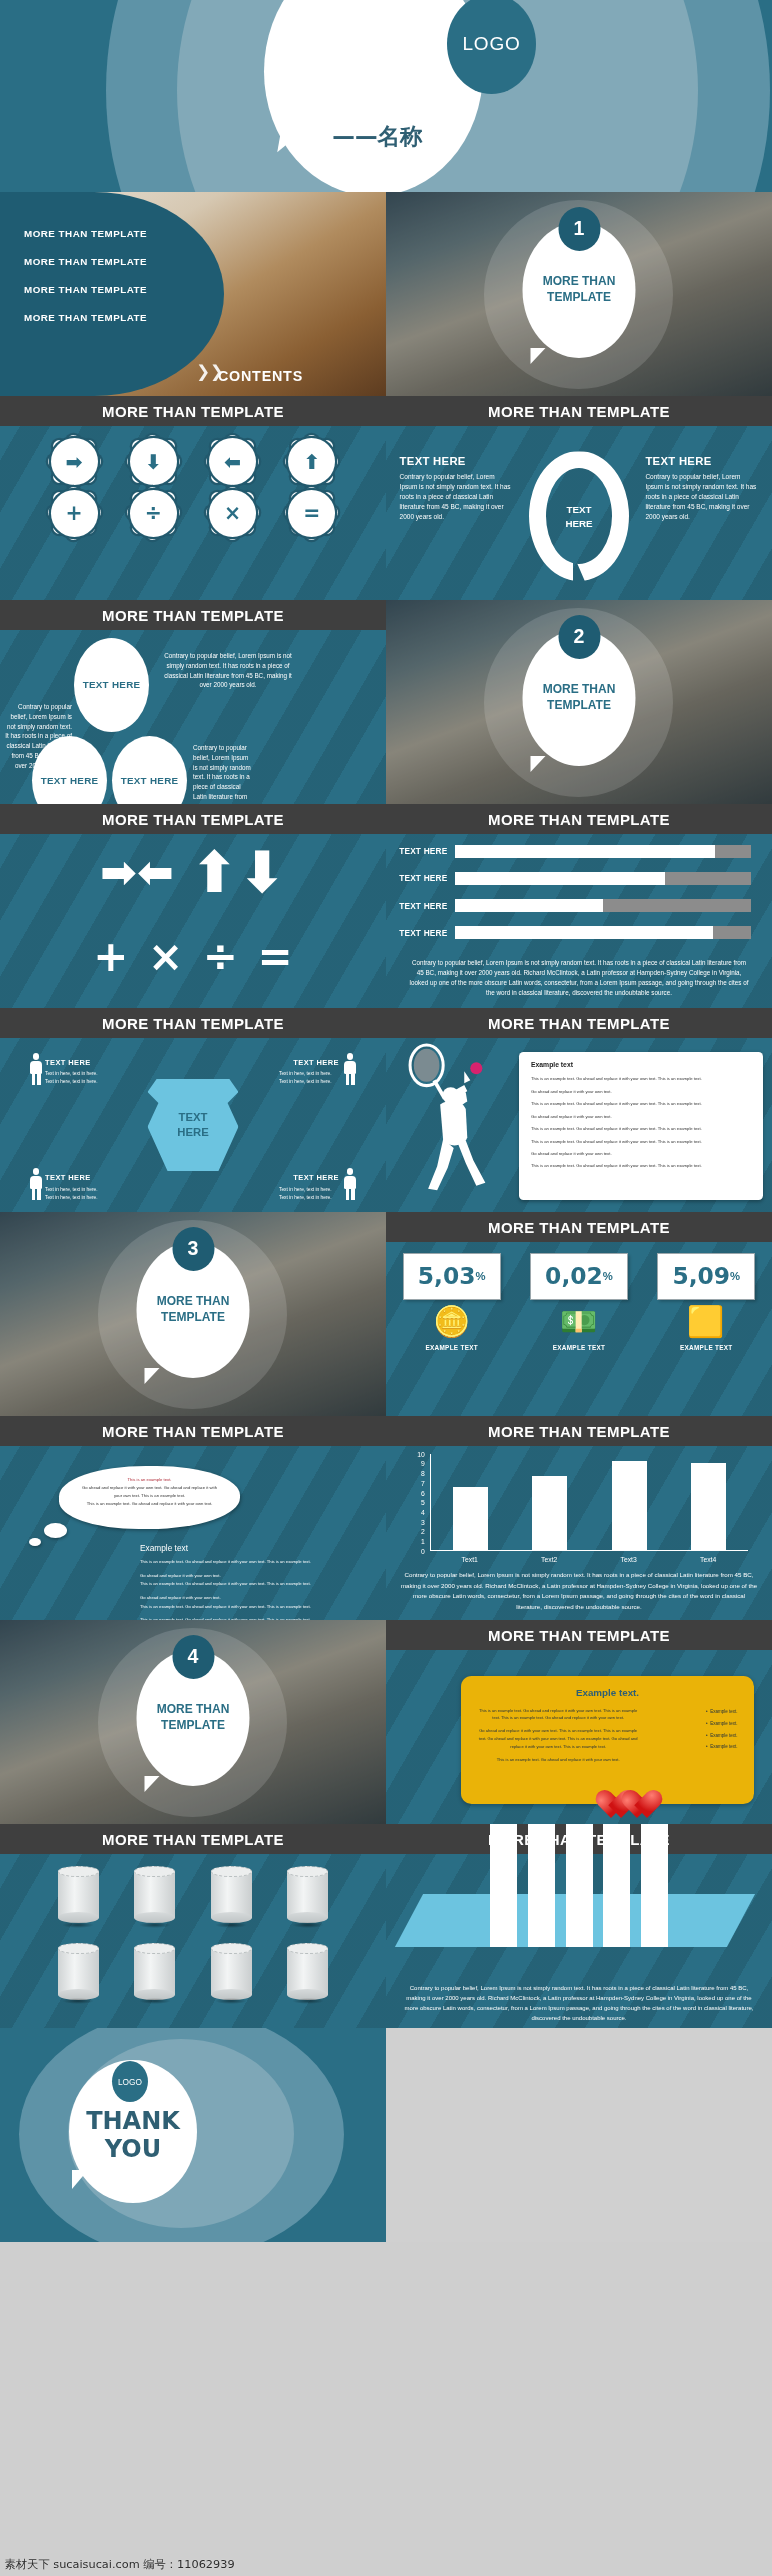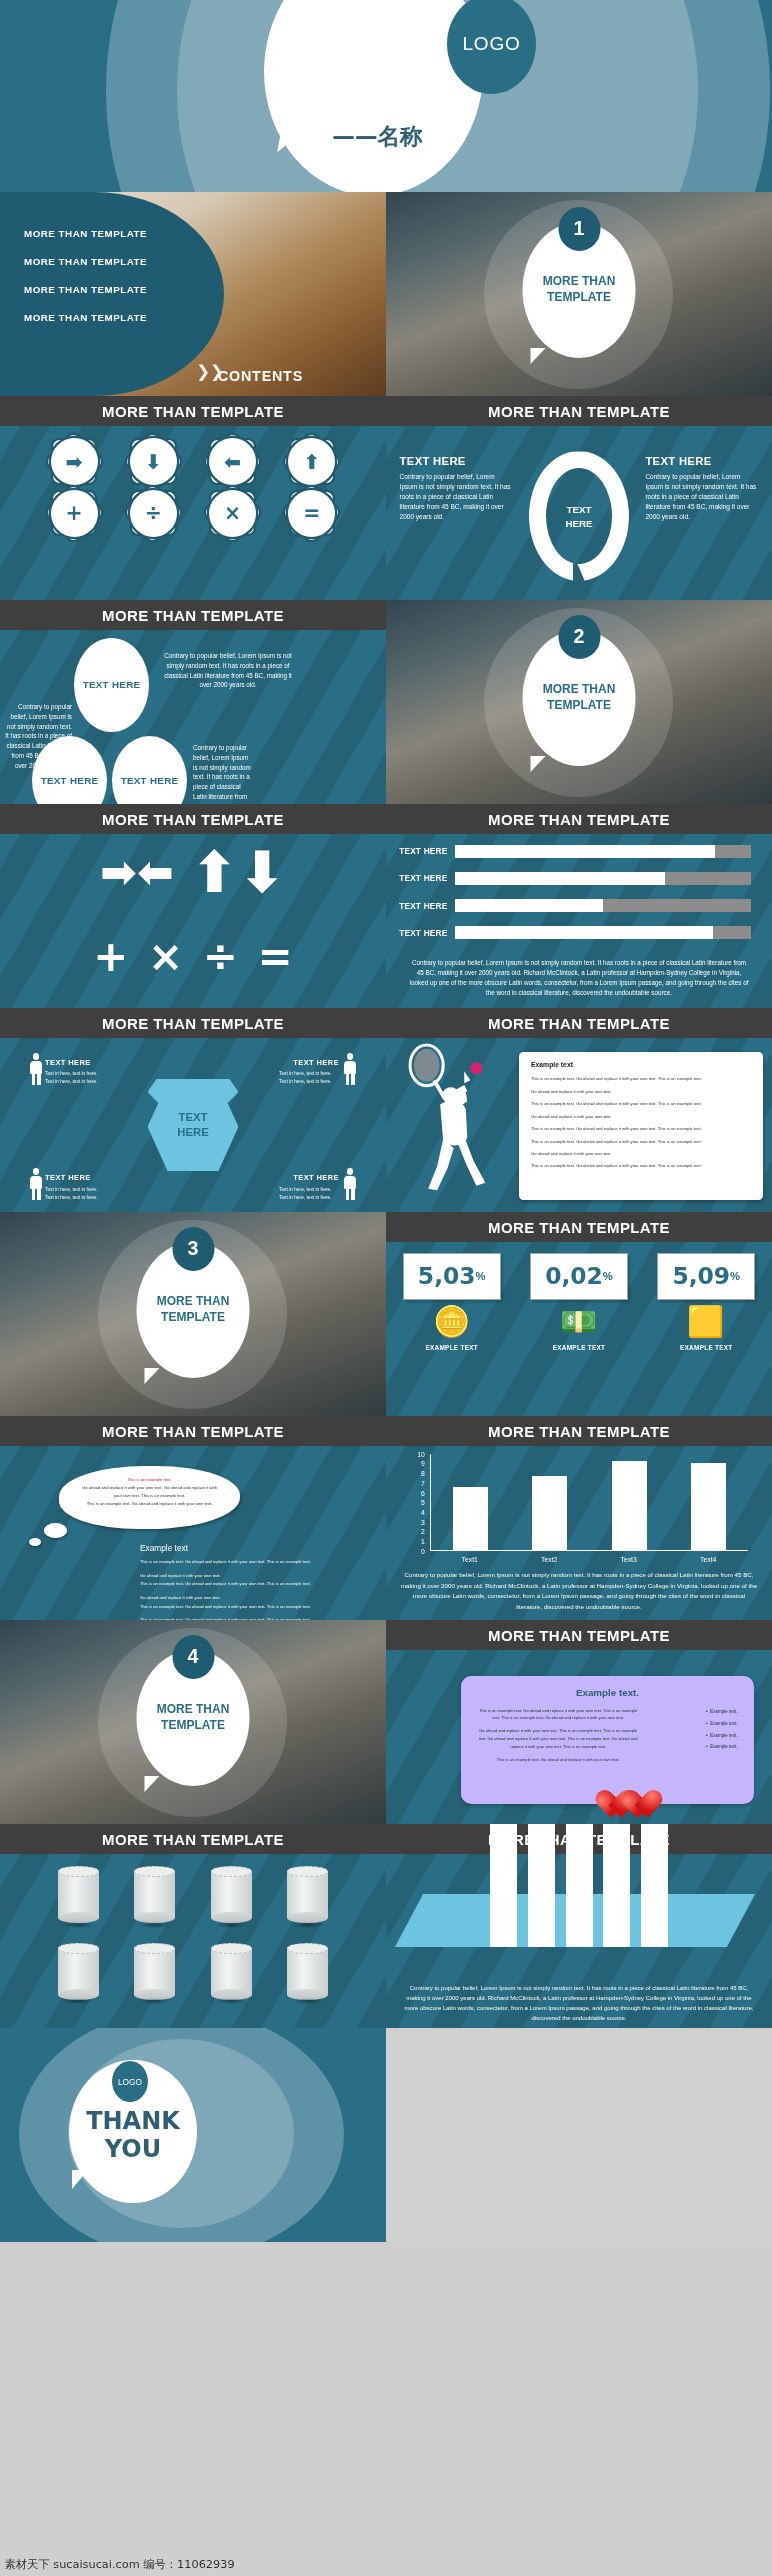--- a/index.html
+++ b/index.html
@@ -170,21 +170,21 @@
 
   
   .card-white {
     position:absolute; background:#fff; border-radius:4.5px;
     box-shadow:0 1.5px 3.8px rgba(0,0,0,.3); padding:9px 12px;
   }
   .card-white h5 { font-size:6.8px; color:#222; margin-bottom:7.5px; font-weight:bold; }
   .card-white p { font-size:4.2px; color:#333; line-height:1.9; margin-bottom:4.5px; }
 
   
-  .pct-wrap { display:flex; justify-content:flex-end; padding:10.6px 16.6px 0;gap:29px; }
+  .pct-wrap { display:flex; justify-content:center; padding:10.6px 16.6px 0;gap:29px; }
   .pct-card { width:106px; }
   .pct-box {
     height:47px; background:#fff; border:1.5px solid #9aa6ab;
     display:flex; align-items:center; justify-content:center;
     box-shadow:1.5px 1.5px 3px rgba(0,0,0,.25);
   }
   .pct-num { font-size:23.4px; font-weight:bold; color:#2a6e85; font-family:"DejaVu Sans", sans-serif; }
   .pct-sign { font-size:11.3px; font-weight:bold; color:#2a6e85; }
   .pct-icon { height:44px; display:flex; align-items:center; justify-content:center; font-size:30px; }
   .pct-label { text-align:center; color:#fff; font-size:6.4px; font-weight:bold; letter-spacing:0.3px; }
@@ -202,21 +202,21 @@
   .chart { position:absolute; }
   .chart .yaxis { position:absolute; left:0; top:0; bottom:0; width:15px; }
   .chart .ytick { position:absolute; right:2.3px; color:#fff; font-size:6.8px; transform:translateY(-50%); }
   .chart .plot { position:absolute; left:18px; right:4.5px; top:0; bottom:15px; border-left:0.8px solid #fff; border-bottom:0.8px solid #fff; display:flex; align-items:flex-end; justify-content:space-around; }
   .chart .bar { width:35px; background:#fff; }
   .chart .xlab { position:absolute; bottom:3px; left:18px; right:4.5px; display:flex; justify-content:space-around; }
   .chart .xlab span { width:35px; text-align:center; color:#fff; font-size:6.8px; }
 
   
   .lightcard {
-    position:absolute; background:#c4b5fd; border-radius:10.6px;
+    position:absolute; background:#eab308; border-radius:10.6px;
     box-shadow:0 1.5px 4.5px rgba(0,0,0,.25); padding:10.6px 16.6px;
   }
   .lightcard h5 { font-size:9.8px; color:#2f5f73; text-align:center; margin-bottom:9px; }
   .lightcard p { font-size:4.1px; color:#27333a; line-height:1.9; text-align:center; margin-bottom:5.3px; }
   .lc-bullets { position:absolute; right:16.6px; top:33px; }
   .lc-bullets div { font-size:4.5px; color:#27333a; margin-bottom:6.8px; }
   .heart { position:absolute; width:33px; height:30px; }
   .heart::before, .heart::after {
     content:""; position:absolute; width:18px; height:27px;
     background:radial-gradient(circle at 30% 28%, #ff7d72, #cf1212 70%);

